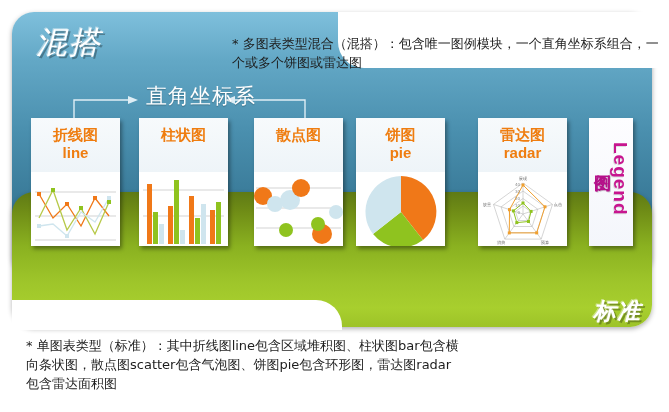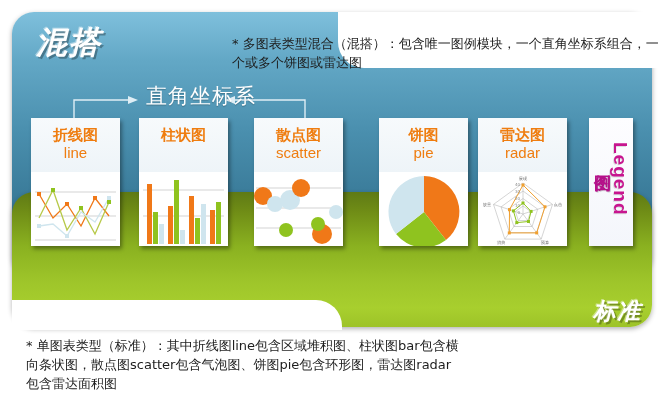--- a/index.html
+++ b/index.html
@@ -17,21 +17,21 @@
     background:linear-gradient(180deg,#7fc0dc 0%,#63a8c6 18%,#4a8fae 45%,#3a7b99 70%,#2f6b88 100%);
     border-radius:22px 22px 22px 22px;
     box-shadow:0 2px 5px rgba(0,0,0,.35);
   }
   .blue-notch{
     position:absolute;left:338px;top:12px;width:320px;height:56px;
     background:#ffffff;border-bottom-left-radius:26px;
   }
   .mix-title{
     position:absolute;left:36px;top:22px;
-    font-size:31px;font-weight:bold;font-style:italic;color:#ffffff;
+    font-size:31px;font-weight:normal;font-style:italic;color:#ffffff;
     letter-spacing:2px;
     text-shadow:2px 2px 0 rgba(0,0,0,.30), -1px -1px 0 rgba(255,255,255,.45);
     font-family:"DejaVu Sans","Liberation Sans",sans-serif;
   }
 
   
   .green-panel{
     position:absolute;left:12px;top:192px;width:640px;height:135px;
     background:linear-gradient(180deg,#5f7a15 0%,#6f8c16 14%,#8ab120 40%,#9ec52a 66%,#a8cf2e 86%,#9dc328 100%);
     border-radius:22px;
@@ -68,21 +68,21 @@
   }
   .card-hd{
     text-align:center;padding-top:8px;height:46px;
     background:linear-gradient(180deg,#f7fafc 0%,#eef4f8 100%);
   }
   .card-cn{
     font-size:15px;font-weight:bold;color:#ef7d10;line-height:18px;
     font-family:"DejaVu Sans","Liberation Sans",sans-serif;
   }
   .card-en{
-    font-size:15px;font-weight:normal;color:#ef7d10;line-height:18px;
+    font-size:15px;font-weight:bold;color:#ef7d10;line-height:18px;
     font-family:"Liberation Sans",sans-serif;
   }
   .card-body{position:relative;height:78px;background:#ffffff;}
   .card-body svg{display:block;}
 
   
   .legend-card{
     position:absolute;left:589px;top:118px;width:44px;height:128px;
     background:linear-gradient(180deg,#fdfdff 0%,#f4f6fb 100%);
     box-shadow:2px 3px 4px rgba(0,0,0,.38);
@@ -195,42 +195,41 @@
           <rect x="71" y="38" width="5" height="34" fill="#f07818"></rect>
           <rect x="77" y="30" width="5" height="42" fill="#8fc31f"></rect>
         </g>
       </svg>
     </div>
   </div>
 
   <div class="card" style="left:254px">
     <div class="card-hd">
       <div class="card-cn">散点图</div>
-      <div class="card-en">scatter</div>
     </div>
     <div class="card-body">
       <svg width="89" height="78" viewBox="0 0 89 78">
         <g stroke="#c8c8c8" stroke-width="0.8">
           <line x1="2" y1="16" x2="87" y2="16"></line>
           <line x1="2" y1="36" x2="87" y2="36"></line>
           <line x1="2" y1="56" x2="87" y2="56"></line>
         </g>
         <circle cx="9" cy="24" r="9" fill="#f07818"></circle>
         <circle cx="21" cy="32" r="8" fill="#cfe5ee"></circle>
         <circle cx="36" cy="28" r="10" fill="#cfe5ee"></circle>
         <circle cx="47" cy="16" r="9" fill="#f07818"></circle>
         <circle cx="32" cy="58" r="7" fill="#8fc31f"></circle>
         <circle cx="68" cy="62" r="10" fill="#f07818"></circle>
         <circle cx="64" cy="52" r="7" fill="#8fc31f"></circle>
         <circle cx="82" cy="40" r="7" fill="#cfe5ee"></circle>
       </svg>
     </div>
   </div>
 
-  <div class="card" style="left:379px">
+  <div class="card" style="left:356px">
     <div class="card-hd">
       <div class="card-cn">饼图</div>
       <div class="card-en">pie</div>
     </div>
     <div class="card-body">
       <svg width="89" height="78" viewBox="0 0 89 78">
         <g transform="translate(45,40)">
           <path d="M0,0 L0,-36 A36,36 0 0 1 22,28 Z" fill="#f07818"></path>
           <path d="M0,0 L22,28 A36,36 0 0 1 -28,22 Z" fill="#8fc31f"></path>
           <path d="M0,0 L-28,22 A36,36 0 0 1 0,-36 Z" fill="#cfe5ee"></path>

